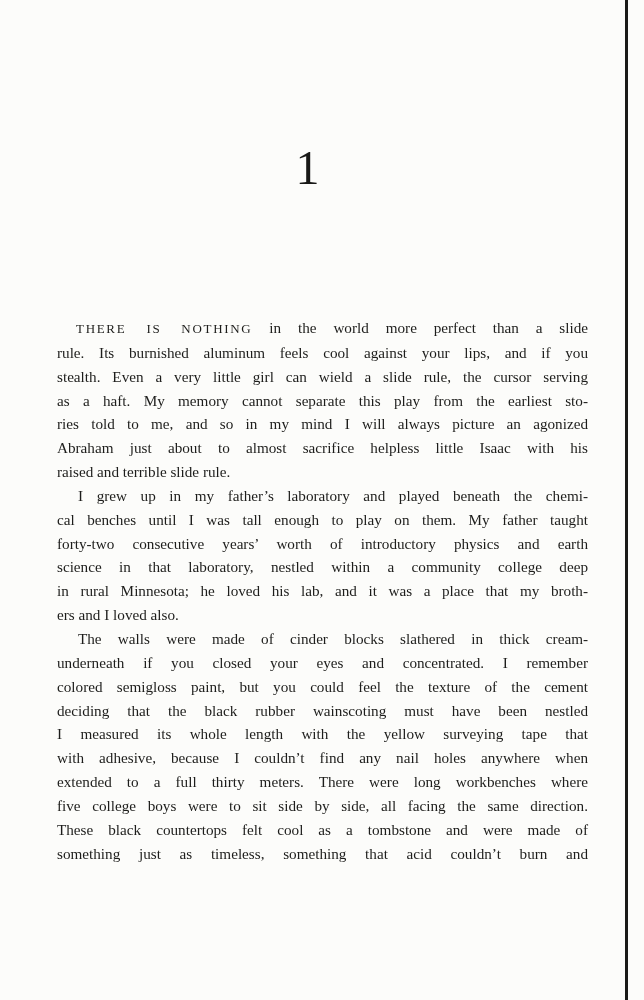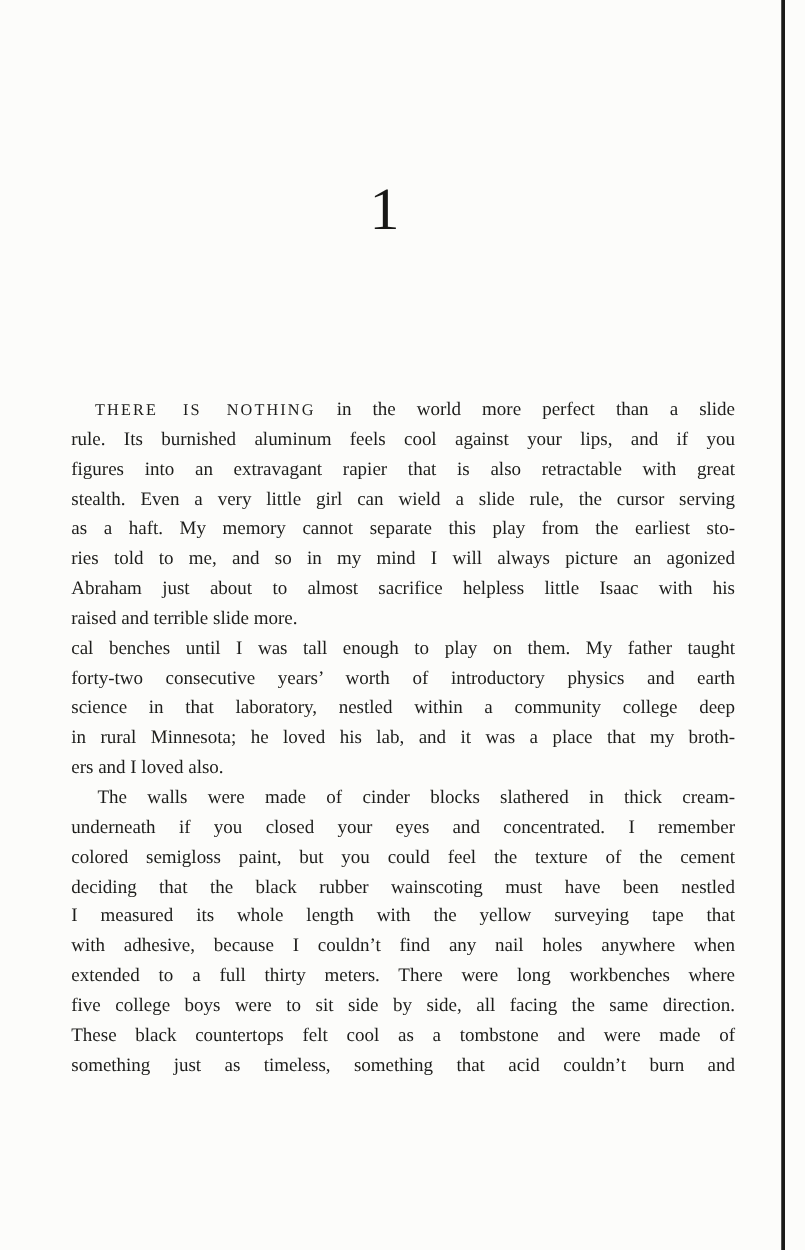--- a/index.html
+++ b/index.html
@@ -59,26 +59,26 @@
 </style>
 </head>
 <body style="background: rgb(252, 252, 250); color: rgb(29, 29, 27);">
 
 <div class="page">
   <div class="chapter-number">1</div>
 
   <div class="text-block" id="text-block">
       <div class="line"><span class="lead">THERE IS NOTHING</span> in the world more perfect than a slide</div>
       <div class="line">rule. Its burnished aluminum feels cool against your lips, and if you</div>
-      <div class="line">figures into an extravagant rapier that is also retractable with great</div>
       <div class="line">stealth. Even a very little girl can wield a slide rule, the cursor serving</div>
       <div class="line">as a haft. My memory cannot separate this play from the earliest sto-</div>
       <div class="line">ries told to me, and so in my mind I will always picture an agonized</div>
       <div class="line">Abraham just about to almost sacrifice helpless little Isaac with his</div>
-      <div class="line para-end">raised and terrible slide more.</div>
+      <div class="line para-end">raised and terrible slide rule.</div>
+      <div class="line indent">I grew up in my father’s laboratory and played beneath the chemi-</div>
       <div class="line">cal benches until I was tall enough to play on them. My father taught</div>
       <div class="line">forty-two consecutive years’ worth of introductory physics and earth</div>
       <div class="line">science in that laboratory, nestled within a community college deep</div>
       <div class="line">in rural Minnesota; he loved his lab, and it was a place that my broth-</div>
       <div class="line para-end">ers and I loved also.</div>
       <div class="line indent">The walls were made of cinder blocks slathered in thick cream-</div>
       <div class="line">underneath if you closed your eyes and concentrated. I remember</div>
       <div class="line">colored semigloss paint, but you could feel the texture of the cement</div>
       <div class="line">deciding that the black rubber wainscoting must have been nestled</div>
       <div class="line">I measured its whole length with the yellow surveying tape that</div>

